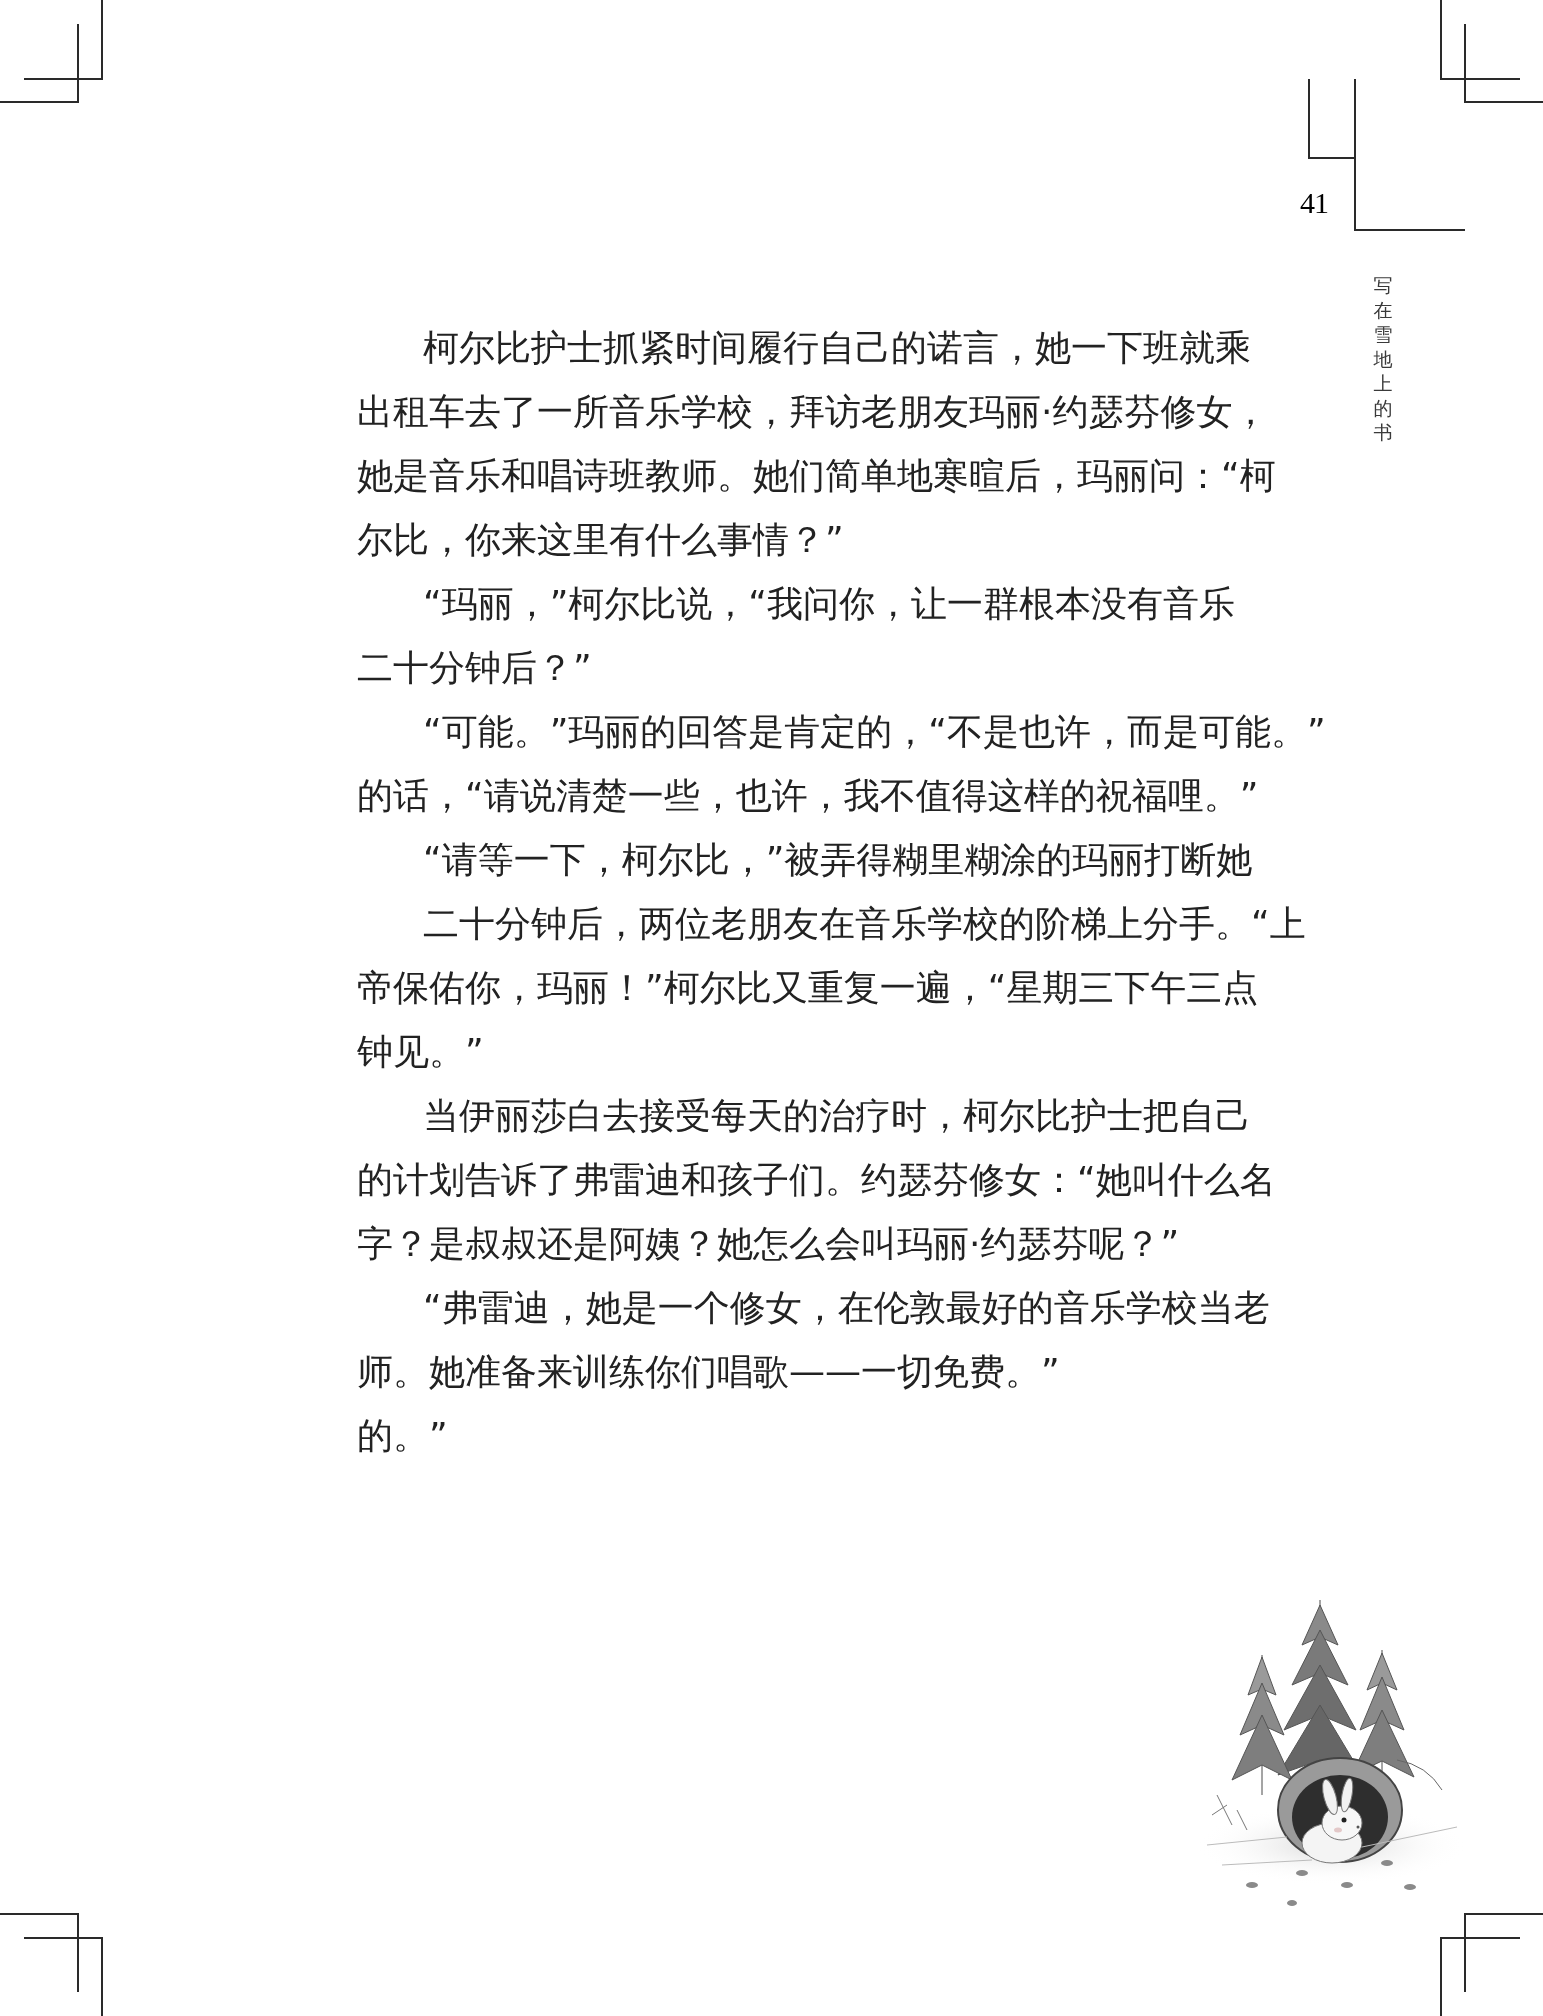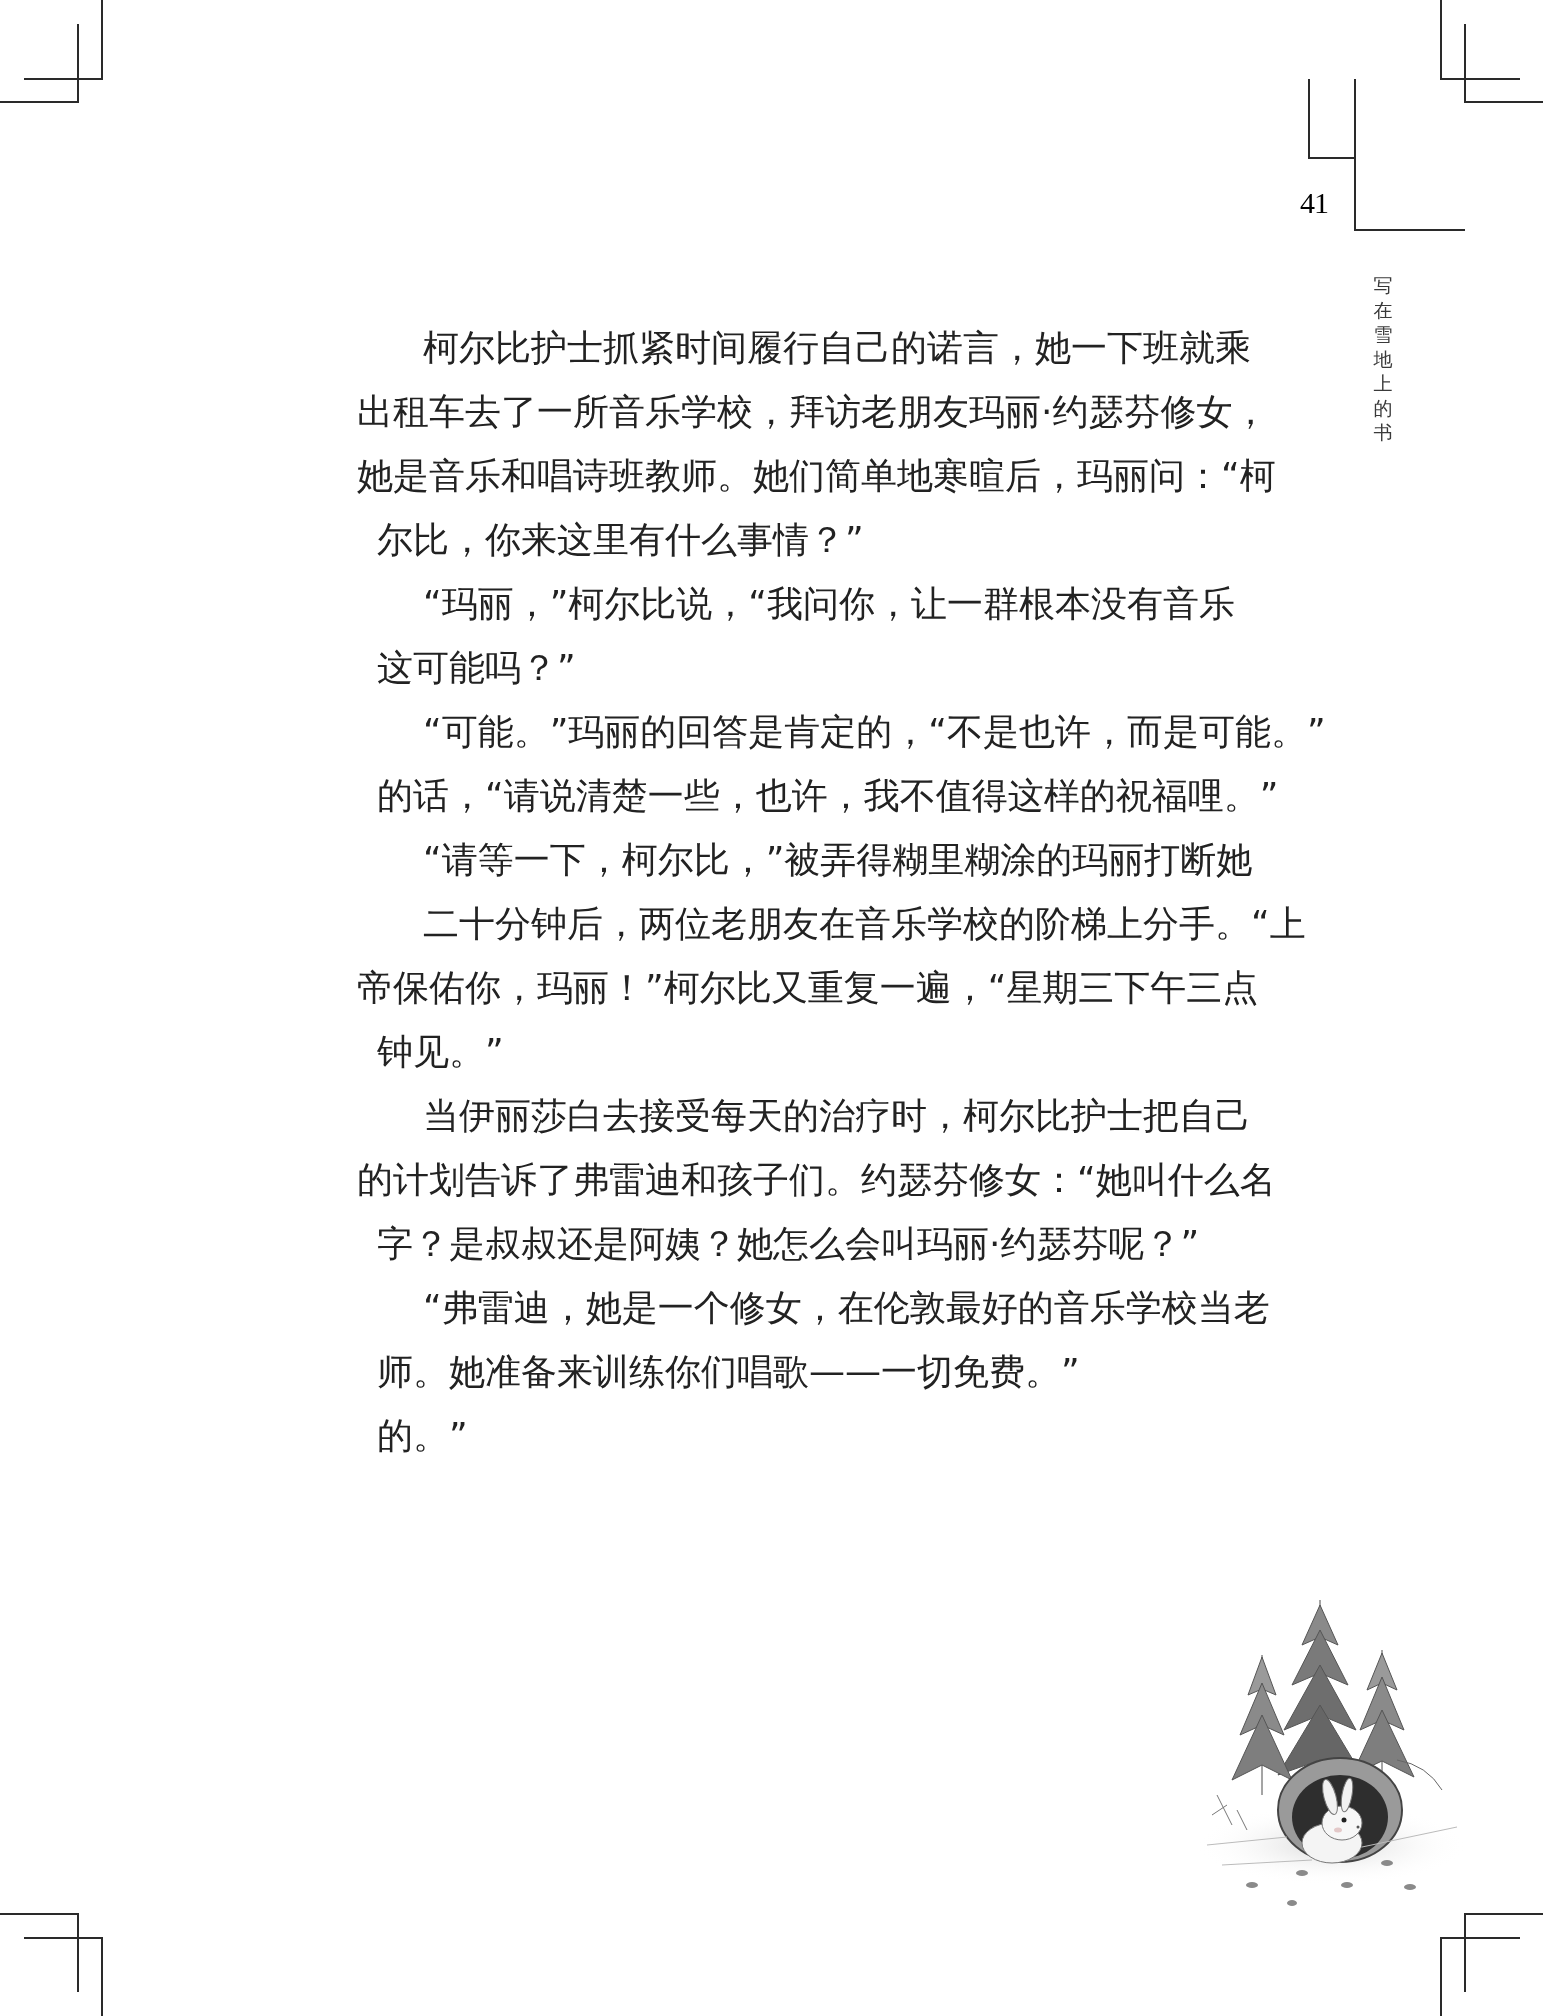--- a/index.html
+++ b/index.html
@@ -57,21 +57,21 @@
       font-size: 36px;
       white-space: nowrap;
       overflow: visible;
       color: #222222;
     }
     .line.full {
       text-align: justify;
       text-align-last: justify;
     }
     .line.indent { padding-left: 66px; }
-    .line.end { text-align: center; text-align-last: left; margin-left: 20px; }
+    .line.end { text-align: center; text-align-last: left; }
 
     .illustration {
       position: absolute;
       left: 1192px;
       top: 1565px;
       width: 280px;
       height: 355px;
     }
   </style>
 </head>
@@ -113,21 +113,21 @@
   <span>的</span>
   <span>书</span>
 </div>
 
 <div class="body-text" id="body-text">
     <div class="line full indent">柯尔比护士抓紧时间履行自己的诺言，她一下班就乘</div>
     <div class="line full">出租车去了一所音乐学校，拜访老朋友玛丽·约瑟芬修女，</div>
     <div class="line full">她是音乐和唱诗班教师。她们简单地寒暄后，玛丽问：“柯</div>
     <div class="line end">尔比，你来这里有什么事情？”</div>
     <div class="line full indent">“玛丽，”柯尔比说，“我问你，让一群根本没有音乐</div>
-    <div class="line end">这可能吗？”</div>
+    <div class="line end">二十分钟后？”</div>
     <div class="line full indent">“可能。”玛丽的回答是肯定的，“不是也许，而是可能。”</div>
     <div class="line end">的话，“请说清楚一些，也许，我不值得这样的祝福哩。”</div>
     <div class="line full indent">“请等一下，柯尔比，”被弄得糊里糊涂的玛丽打断她</div>
     <div class="line full indent">二十分钟后，两位老朋友在音乐学校的阶梯上分手。“上</div>
     <div class="line full">帝保佑你，玛丽！”柯尔比又重复一遍，“星期三下午三点</div>
     <div class="line end">钟见。”</div>
     <div class="line full indent">当伊丽莎白去接受每天的治疗时，柯尔比护士把自己</div>
     <div class="line full">的计划告诉了弗雷迪和孩子们。约瑟芬修女：“她叫什么名</div>
     <div class="line end">字？是叔叔还是阿姨？她怎么会叫玛丽·约瑟芬呢？”</div>
     <div class="line full indent">“弗雷迪，她是一个修女，在伦敦最好的音乐学校当老</div>

